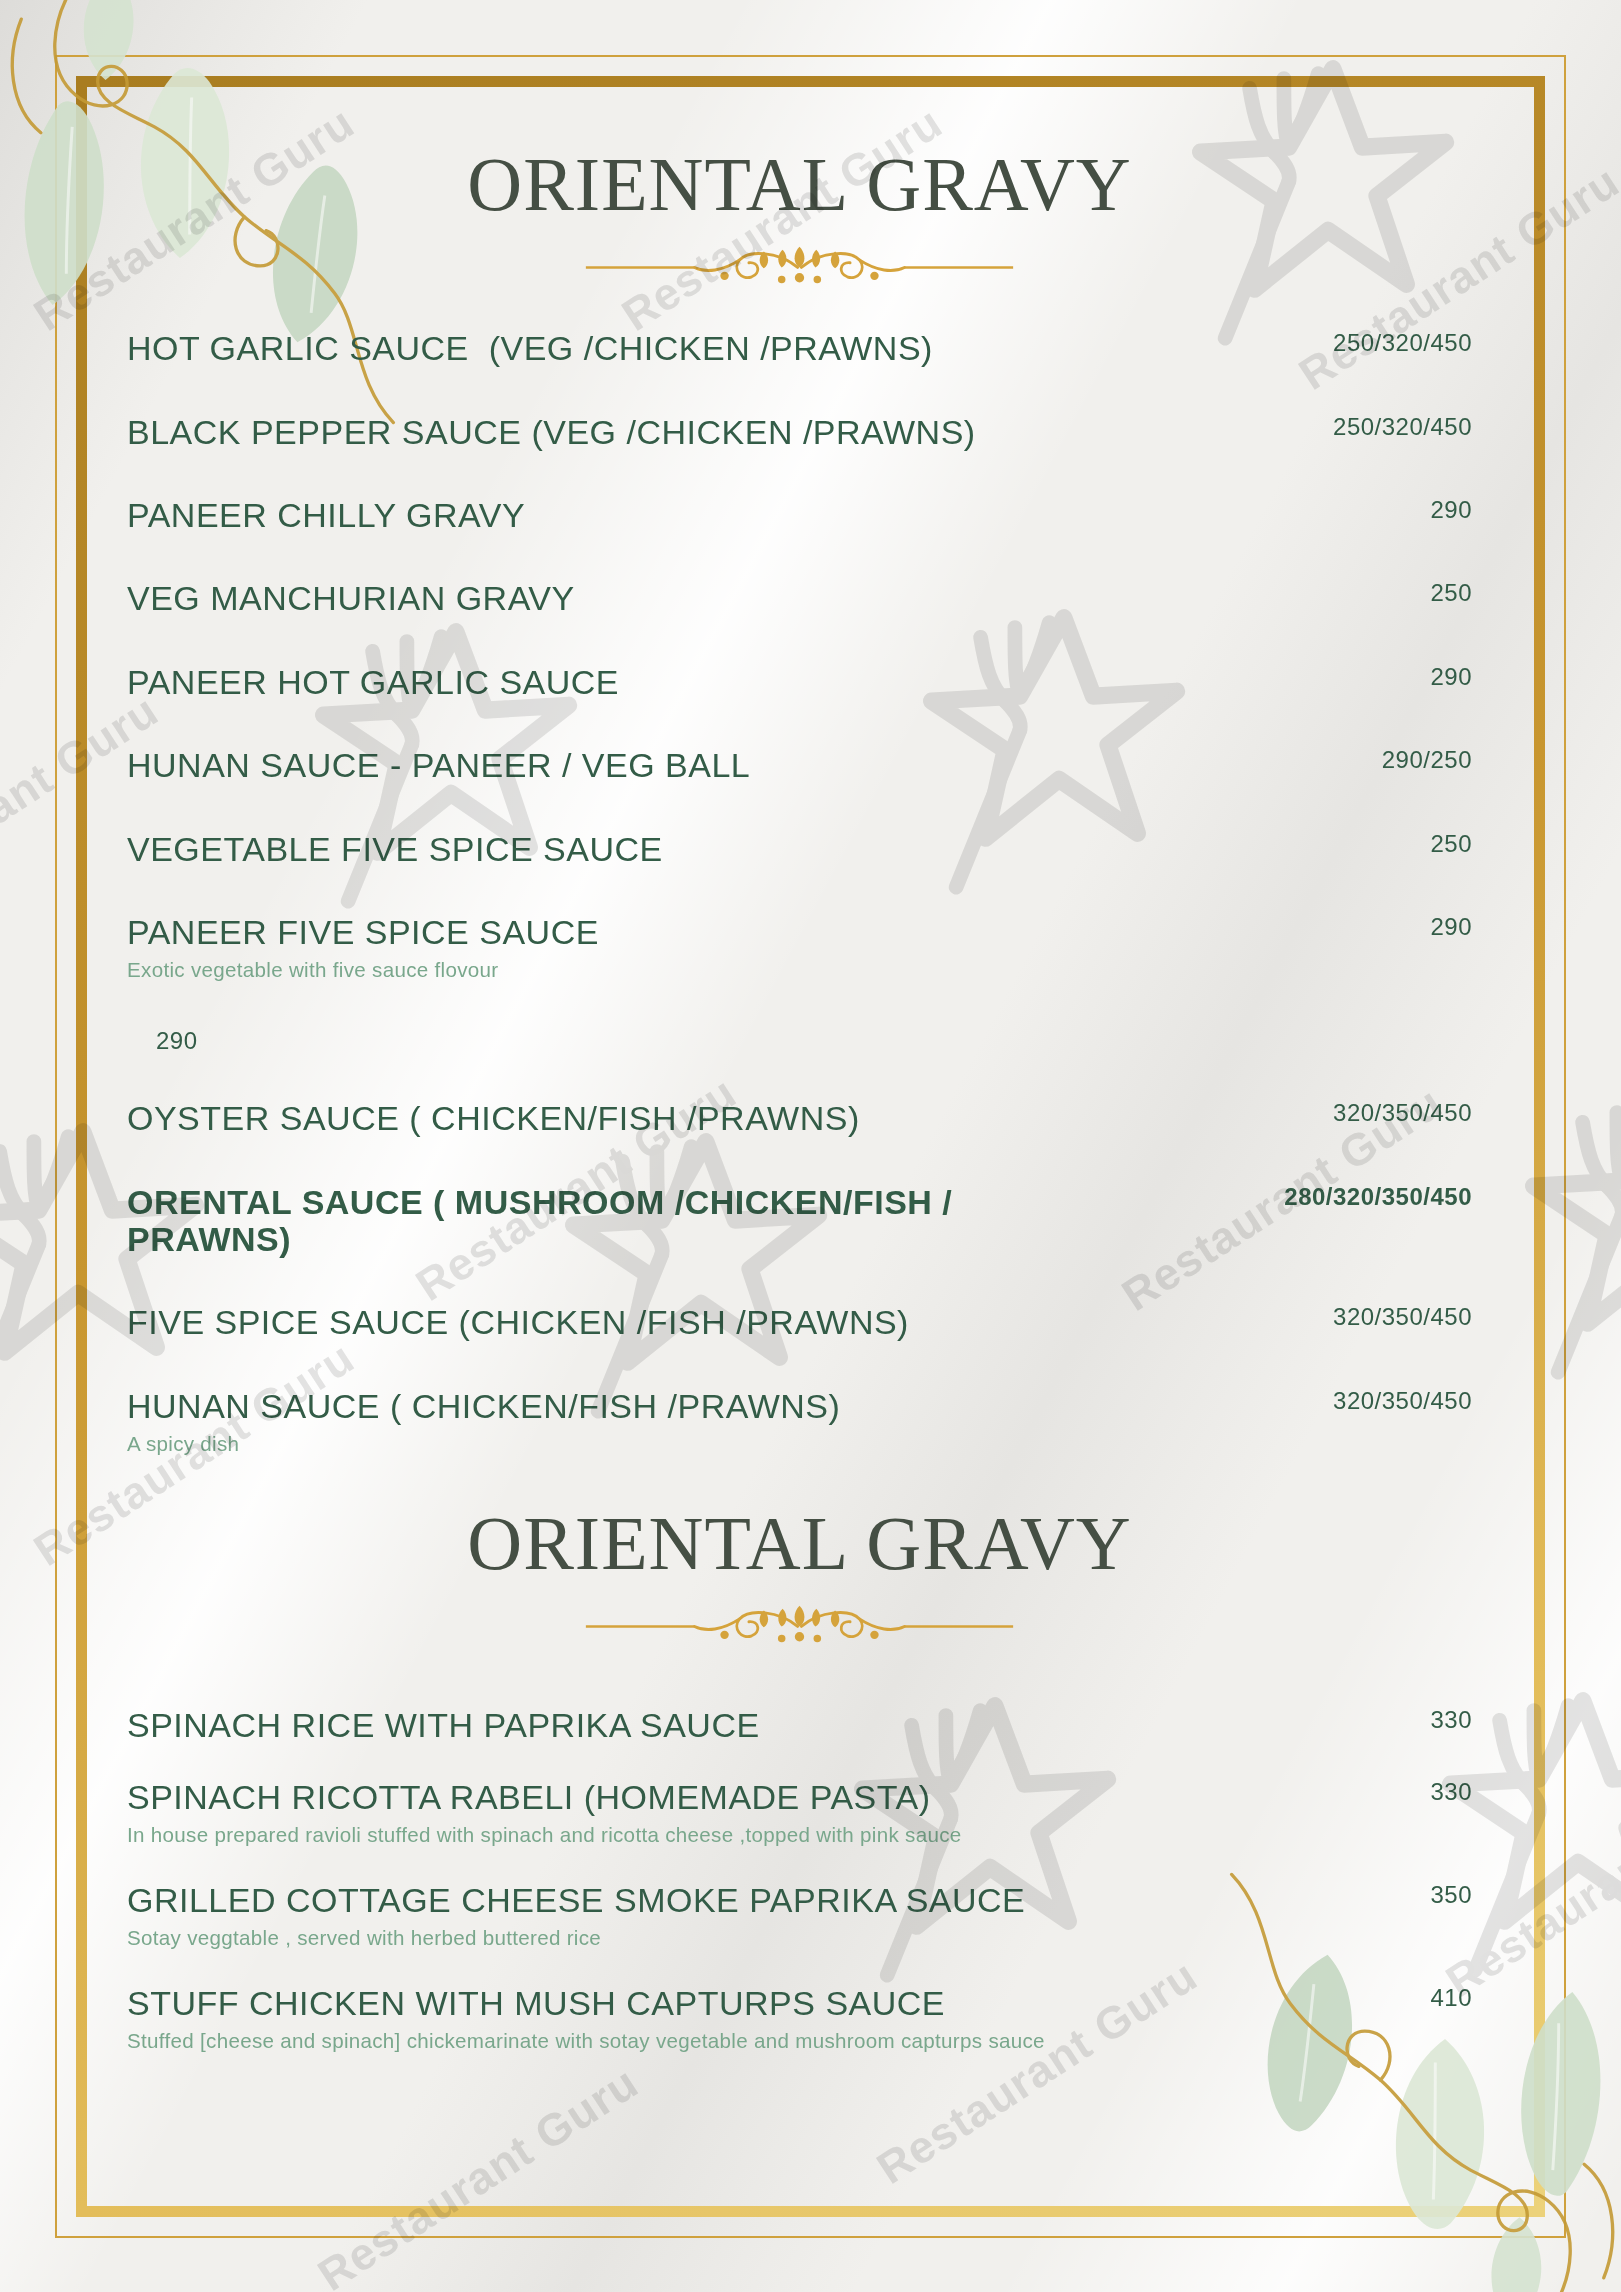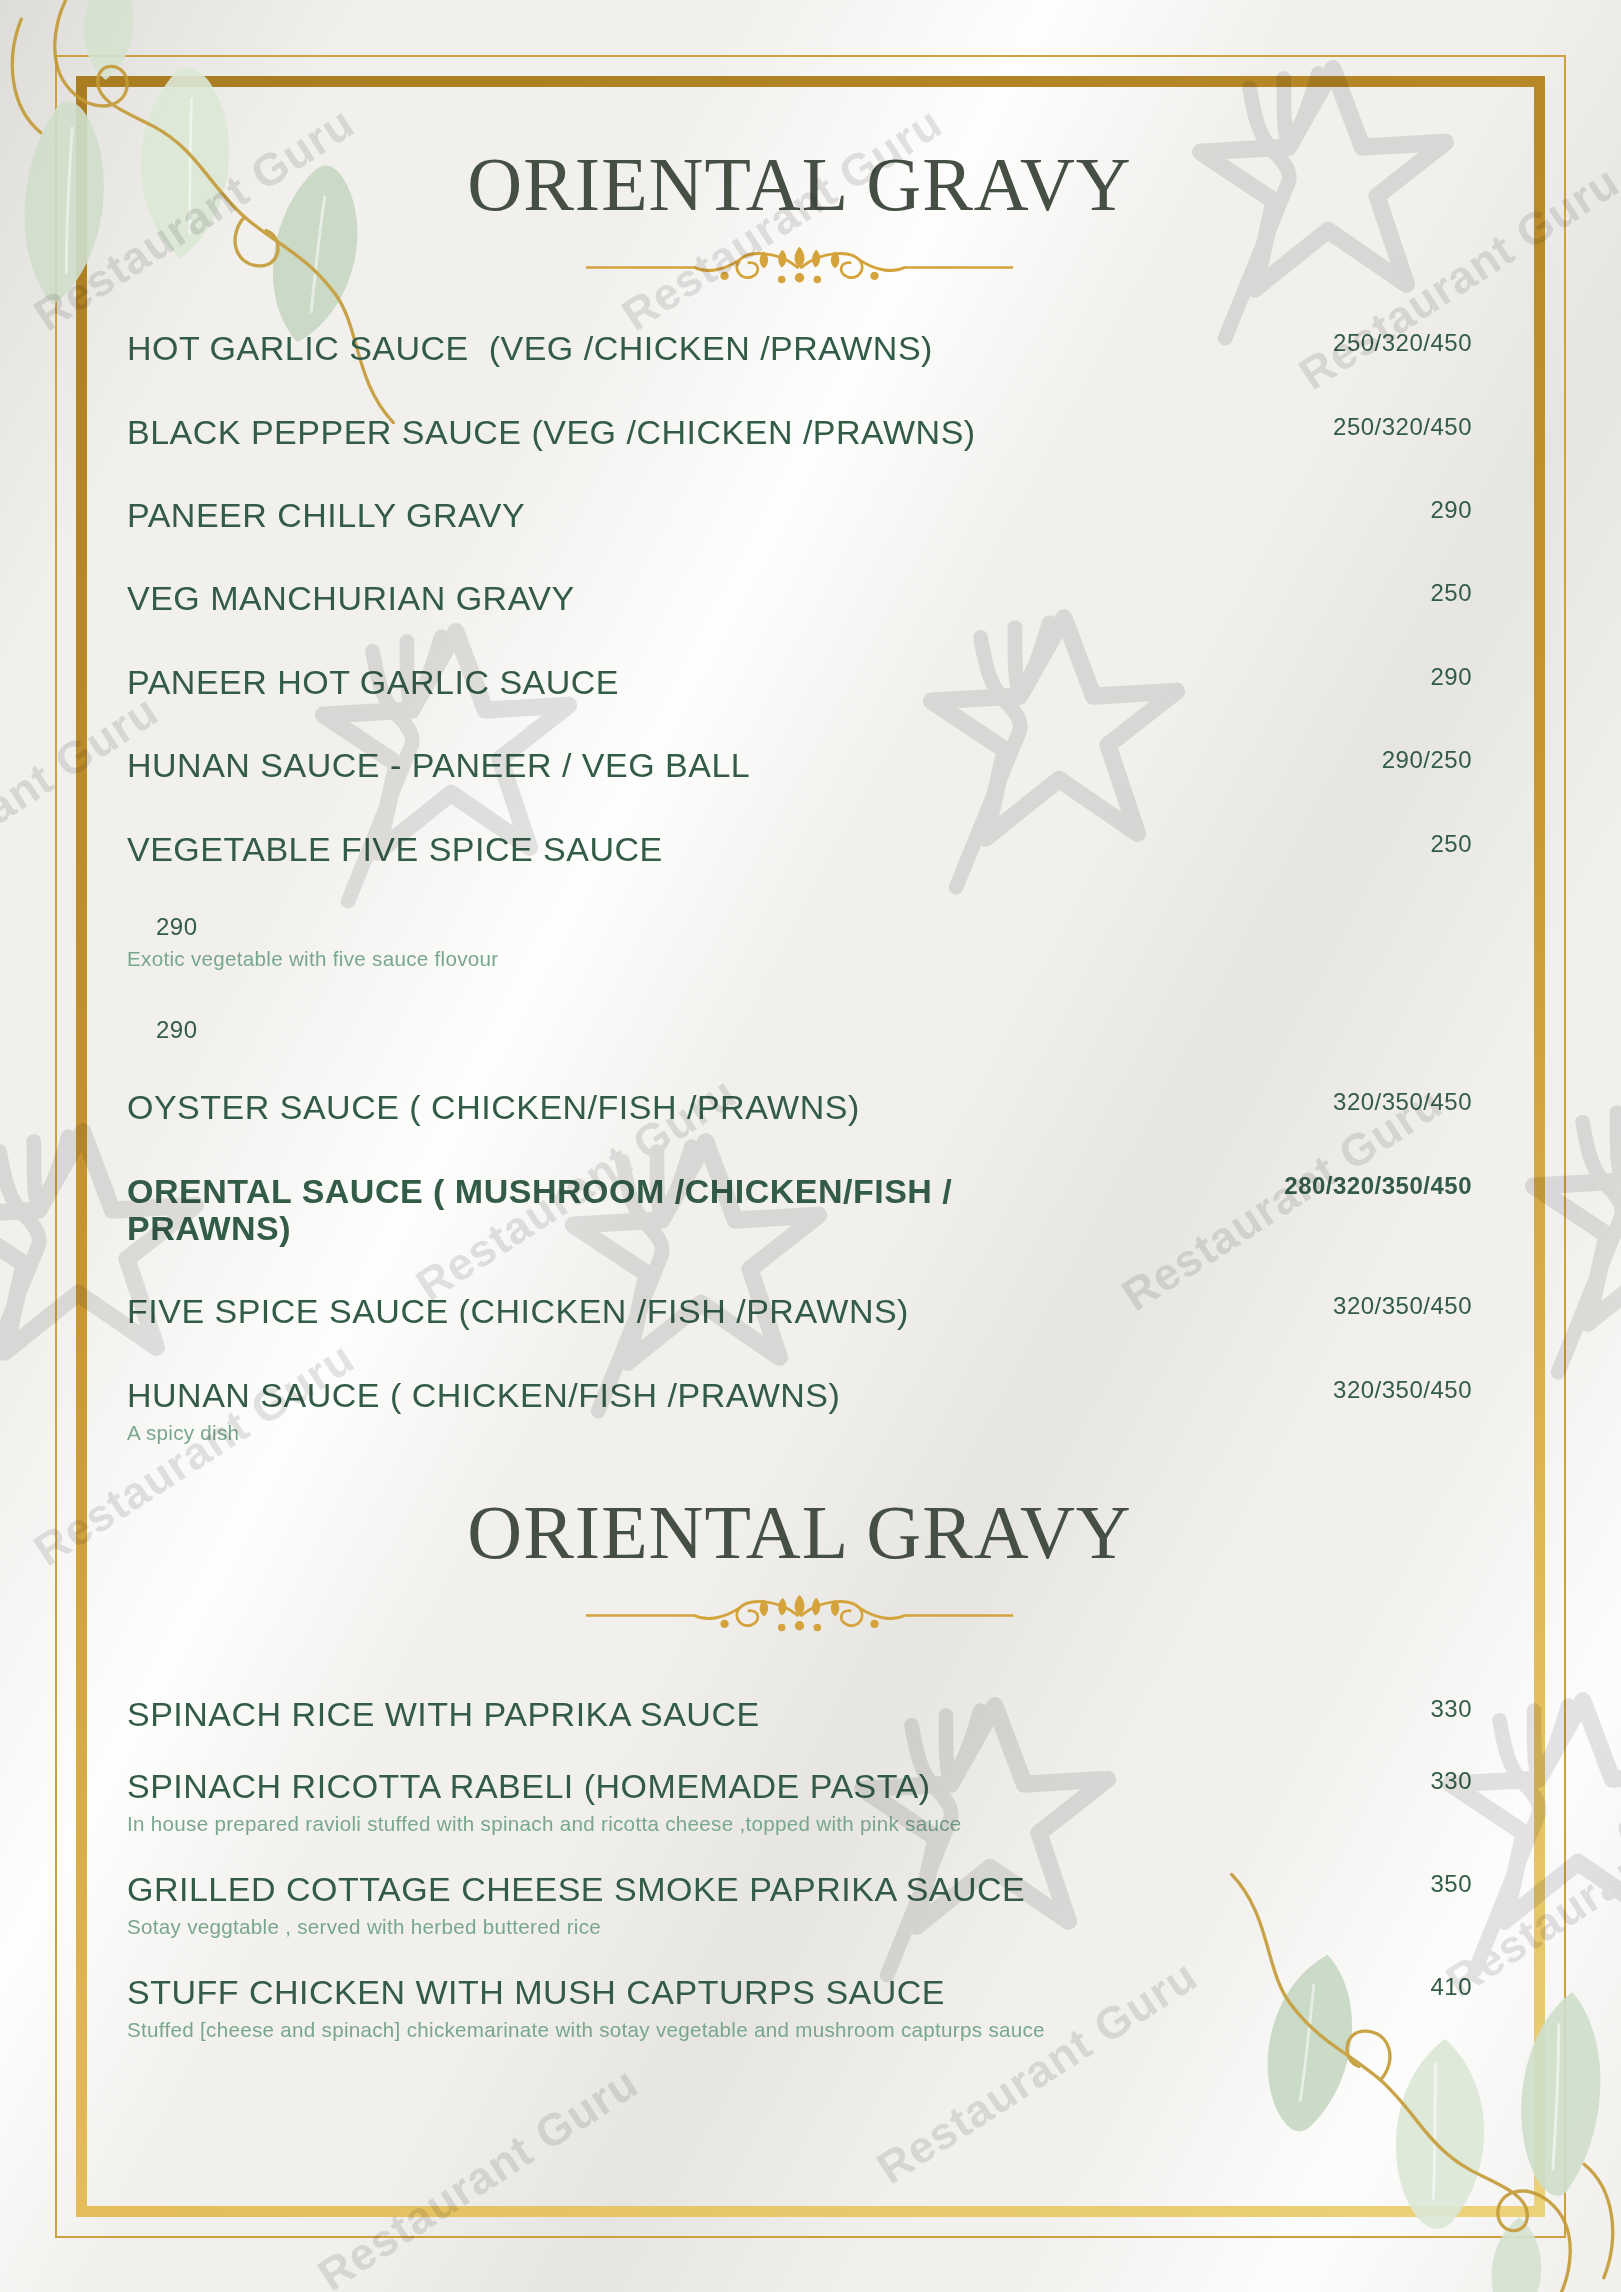--- a/index.html
+++ b/index.html
@@ -203,20 +203,21 @@
   </div>
           <div class="item">
     <div class="item-line">
       <div class="item-name">VEGETABLE FIVE SPICE SAUCE</div>
       <div class="item-price">250</div>
     </div>
 
   </div>
           <div class="item">
     <div class="item-line">
+      <div class="item-name">PANEER FIVE SPICE SAUCE</div>
       <div class="item-price">290</div>
     </div>
     <div class="item-desc">Exotic vegetable with five sauce flovour</div>
   </div>
           <div class="item">
     <div class="item-line">
       <div class="item-price">290</div>
     </div>
 
   </div>

